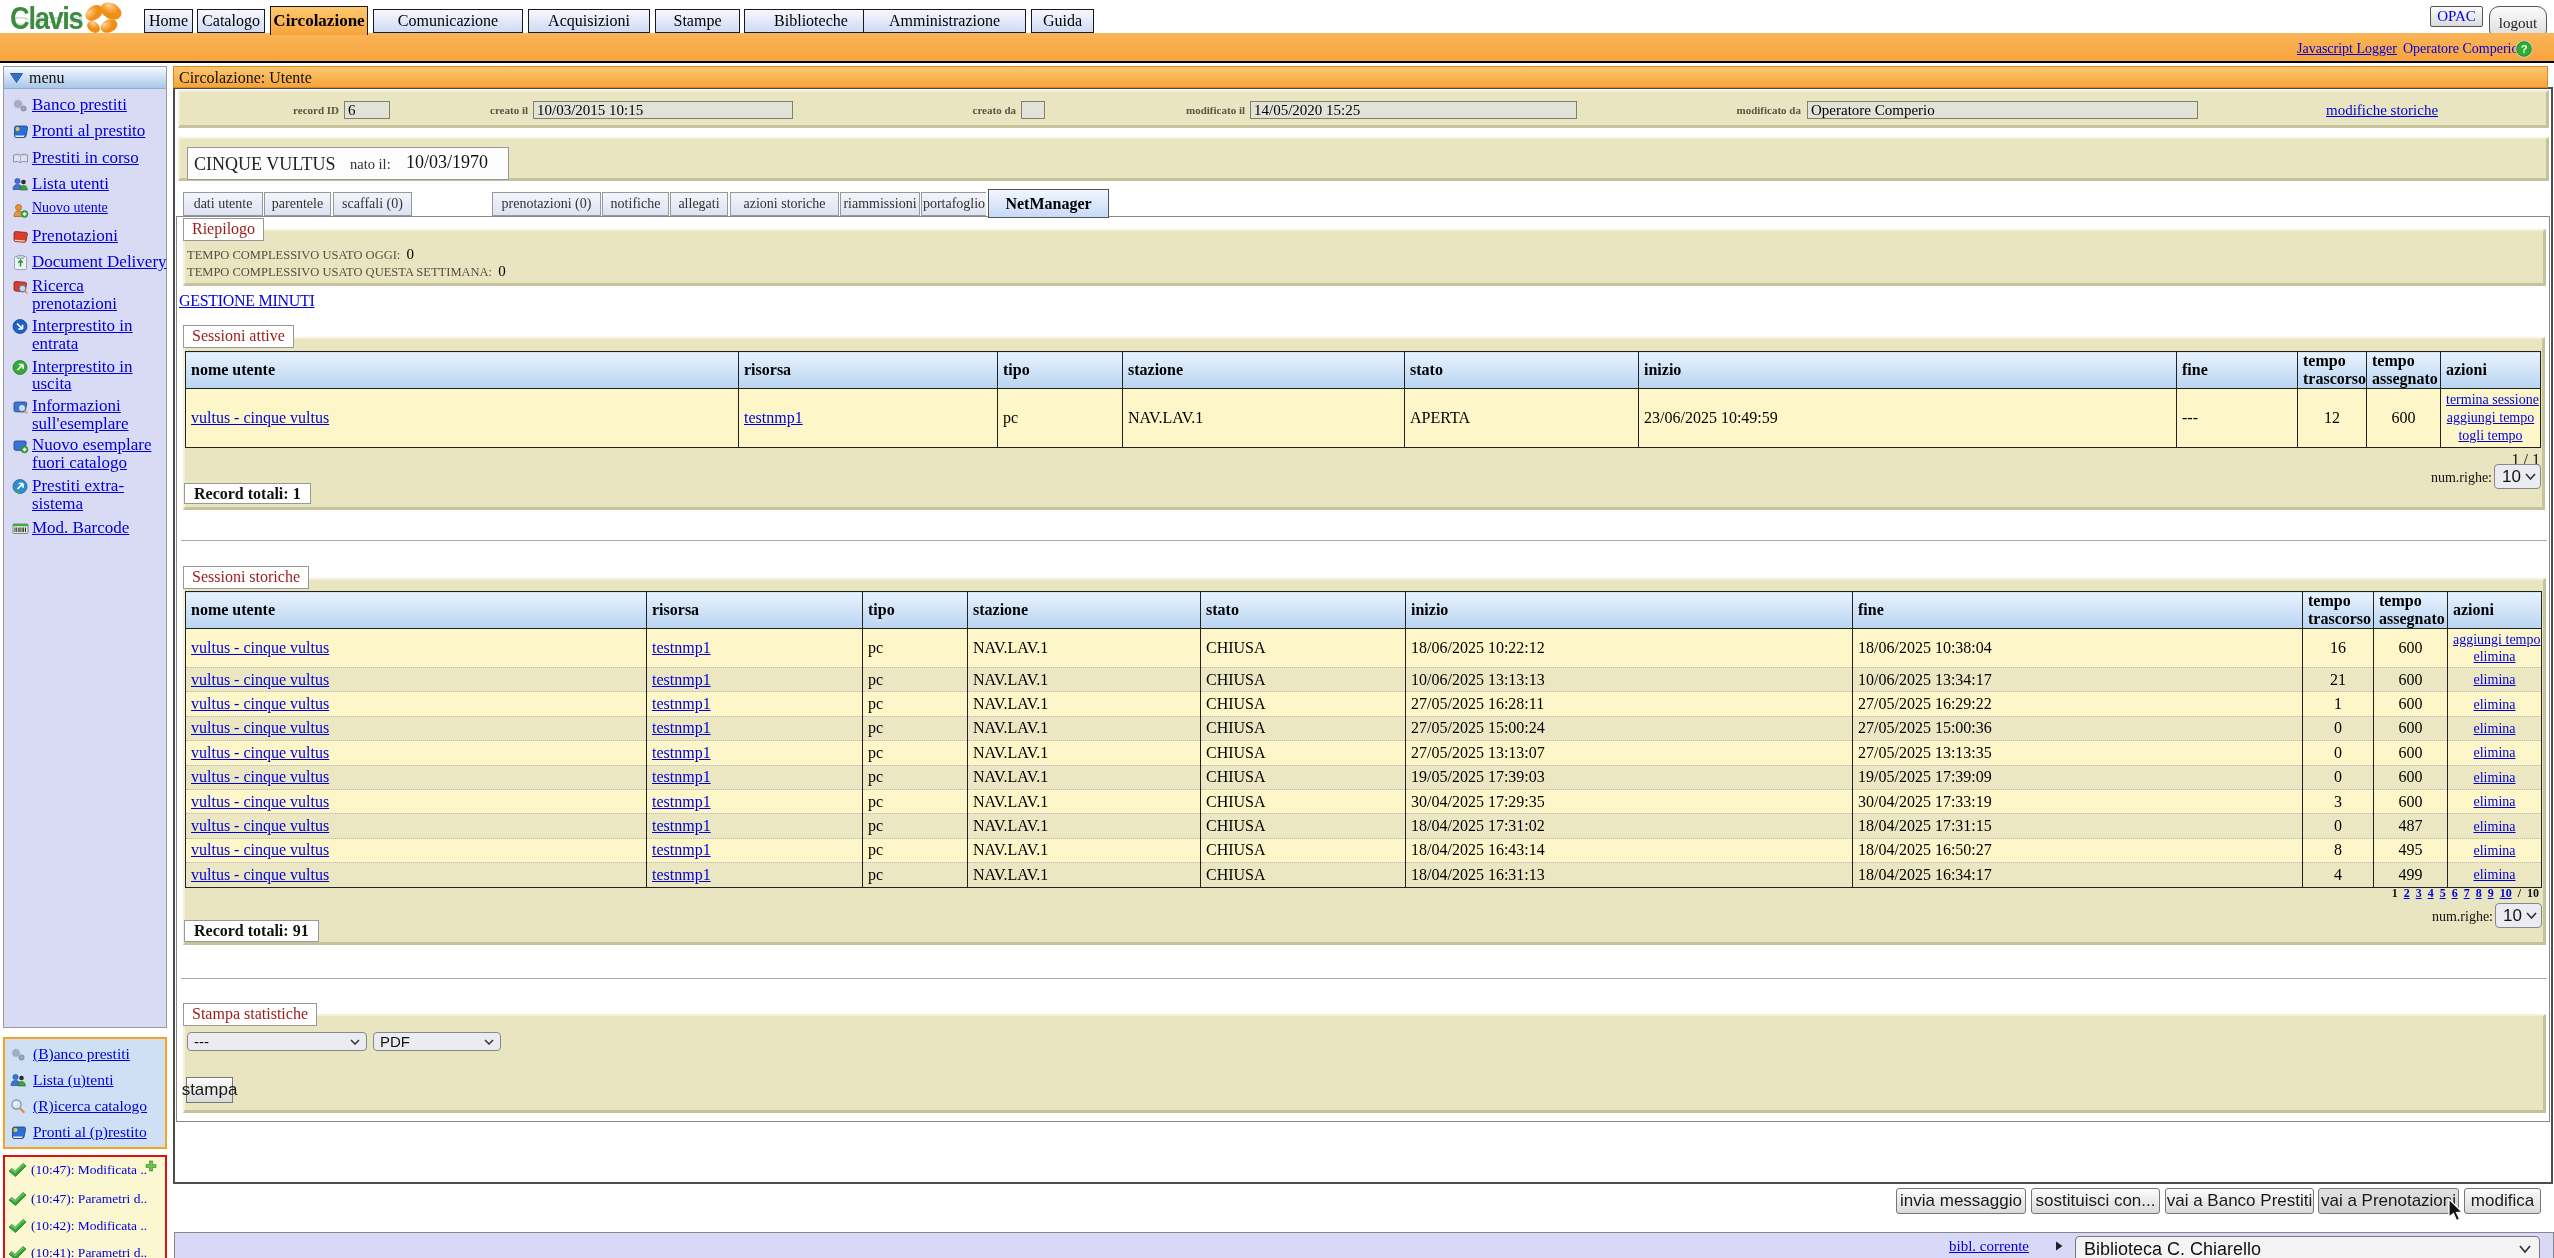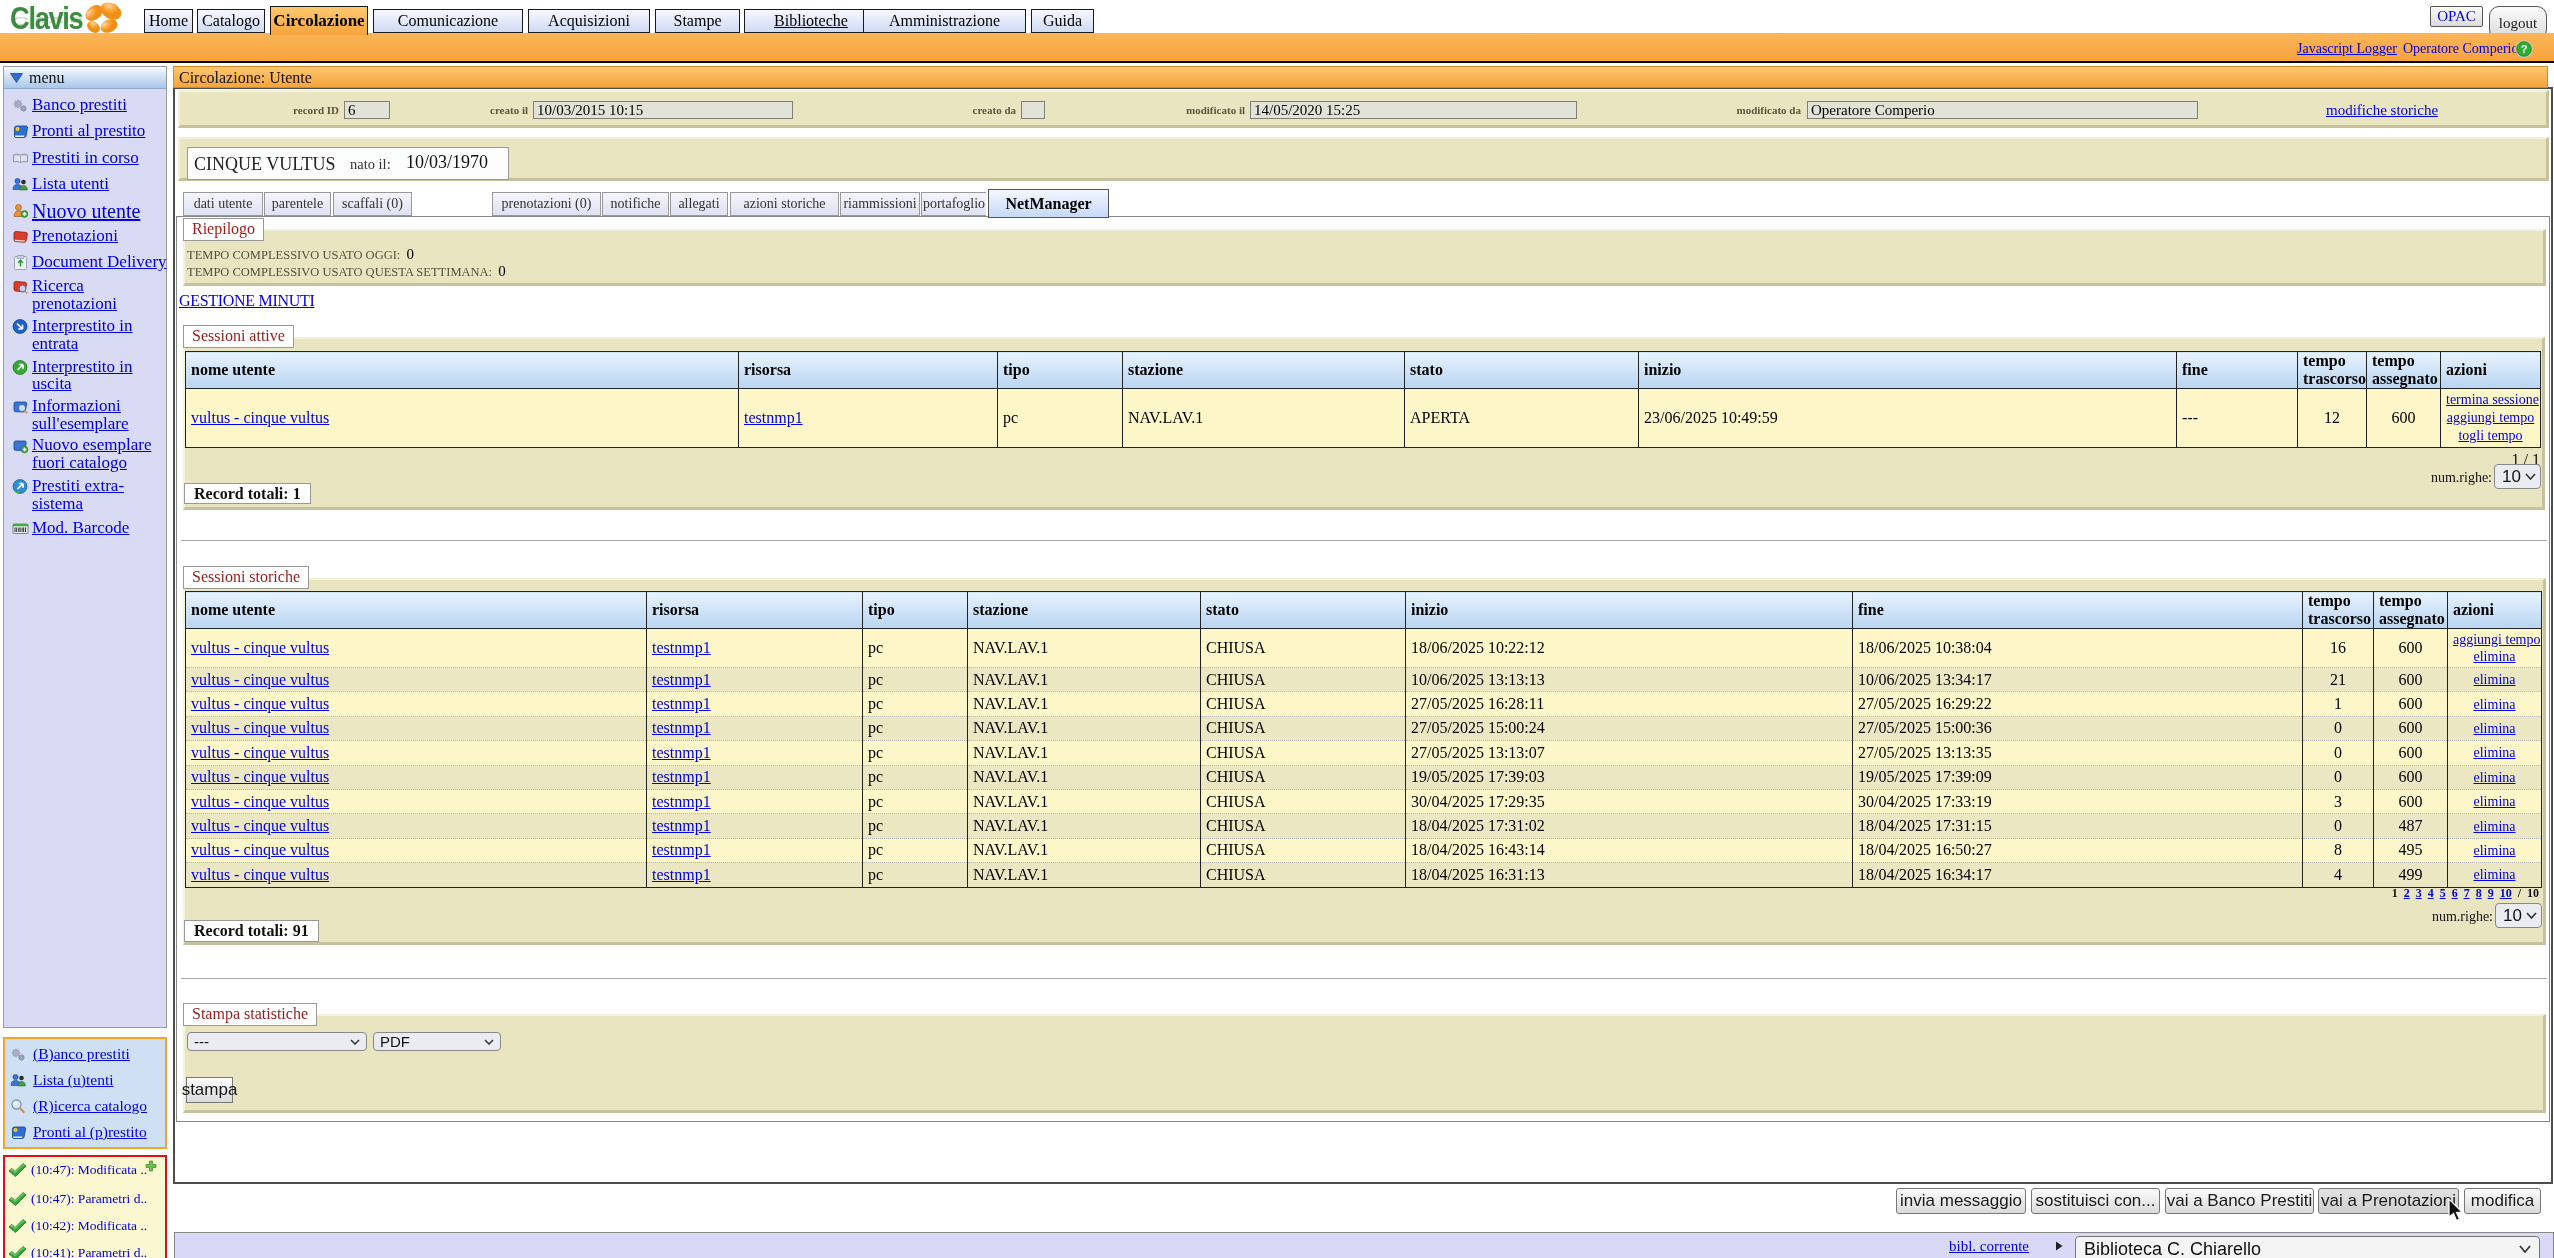--- a/index.html
+++ b/index.html
@@ -39,21 +39,21 @@
 <ellipse cx="27" cy="9" rx="11" ry="7.8" fill="url(#pet)" transform="rotate(28 27 9)"></ellipse>
 <ellipse cx="9.5" cy="25" rx="7" ry="5.2" fill="url(#pet)" transform="rotate(38 9.5 25)"></ellipse>
 <ellipse cx="25" cy="24" rx="8.8" ry="6.4" fill="url(#pet)" transform="rotate(-24 25 24)"></ellipse>
 </svg>
 <div class="ntab" style="left:144px;width:49px;">Home</div>
 <div class="ntab" style="left:197px;width:68px;">Catalogo</div>
 <div class="ntab" style="left:270px;width:98px;top:6px;height:29px;background:linear-gradient(#fdc96e,#f8a43c);font-weight:bold;font-size:17px;border-bottom:none;z-index:3;">Circolazione</div>
 <div class="ntab" style="left:373px;width:150px;">Comunicazione</div>
 <div class="ntab" style="left:528px;width:122px;">Acquisizioni</div>
 <div class="ntab" style="left:655px;width:85px;">Stampe</div>
-<div class="ntab" style="left:744px;width:134px;text-decoration:underline;">Biblioteche</div>
+<div class="ntab" style="left:744px;width:134px;">Biblioteche</div>
 <div class="ntab" style="left:863px;width:163px;">Amministrazione</div>
 <div class="ntab" style="left:1031px;width:63px;">Guida</div>
 <div class="btn" style="left:2430px;top:6px;width:53px;height:21px;font-family:'Liberation Serif',serif;font-size:15px;color:#0000ee;border-radius:2px;border-color:#555;">OPAC</div>
 <div class="btn" style="left:2489px;top:6px;width:58px;height:34px;font-family:'Liberation Serif',serif;font-size:15px;color:#222;border-radius:10px;border-color:#555;">logout</div>
 
 <div class="ab" style="left:0;top:33px;width:2554px;height:30px;background:linear-gradient(#fbb558,#f8a33c);border-bottom:2px solid #000;z-index:2;"></div>
 <a class="ab" style="left:2297px;top:41px;font-size:14px;z-index:4;">Javascript Logger</a>
 <span class="ab" style="left:2403px;top:41px;font-size:14px;color:#0000dd;z-index:4;">Operatore Comperio</span>
 <svg class="ab" style="left:2515px;top:40px;z-index:4;" width="18" height="18" viewBox="0 0 18 18">
 <circle cx="9" cy="9" r="8.7" fill="#c9c9c9"></circle>
@@ -111,21 +111,21 @@
   </svg>
 <a class="ab" style="left:32px;top:173.5px;font-size:17px;">Lista utenti</a>
 <svg class="ab" style="left:11px;top:201.5px;" width="18" height="17" viewBox="0 0 17 17">
     <g>
       <circle cx="7" cy="5.5" r="3" fill="#e8953a" stroke="#9c5c16" stroke-width="0.7"></circle>
       <path d="M2.5 14.5 Q2.5 9 7 9 Q11.5 9 11.5 14.5 Z" fill="#e8953a" stroke="#9c5c16" stroke-width="0.7"></path>
       <circle cx="13" cy="12" r="3.4" fill="#3fae3f" stroke="#1f7a1f" stroke-width="0.6"></circle>
       <path d="M13 10.2 L13 13.8 M11.2 12 L14.8 12" stroke="#fff" stroke-width="1.3"></path>
     </g>
   </svg>
-<a class="ab" style="left:32px;top:199.5px;font-size:20px;">Nuovo utente</a>
+<a class="ab" style="left:32px;top:199.5px;font-size:14px;">Nuovo utente</a>
 <svg class="ab" style="left:11px;top:227.5px;" width="18" height="17" viewBox="0 0 17 17">
     <g>
       <path d="M2.5 5 Q2.5 3.5 4.5 3.5 L15 4.5 Q16.3 5 15.8 6.8 L14.5 13 Q14 14.5 12.5 14.3 L3.8 13.5 Q2.2 13 2.5 11.5 Z" fill="#d93e2a" stroke="#8c1f12" stroke-width="0.8"></path>
       <path d="M3.2 11.8 L13.5 12.6 L13.2 13.8 L3.5 13 Z" fill="#f5d9d2"></path>
     </g>
   </svg>
 <a class="ab" style="left:32px;top:225.5px;font-size:17px;">Prenotazioni</a>
 <svg class="ab" style="left:11px;top:254.0px;" width="18" height="17" viewBox="0 0 17 17">
     <g>
       <rect x="3" y="2.5" width="12" height="13" rx="1" fill="#eef1f5" stroke="#8a93a5" stroke-width="0.8"></rect>

